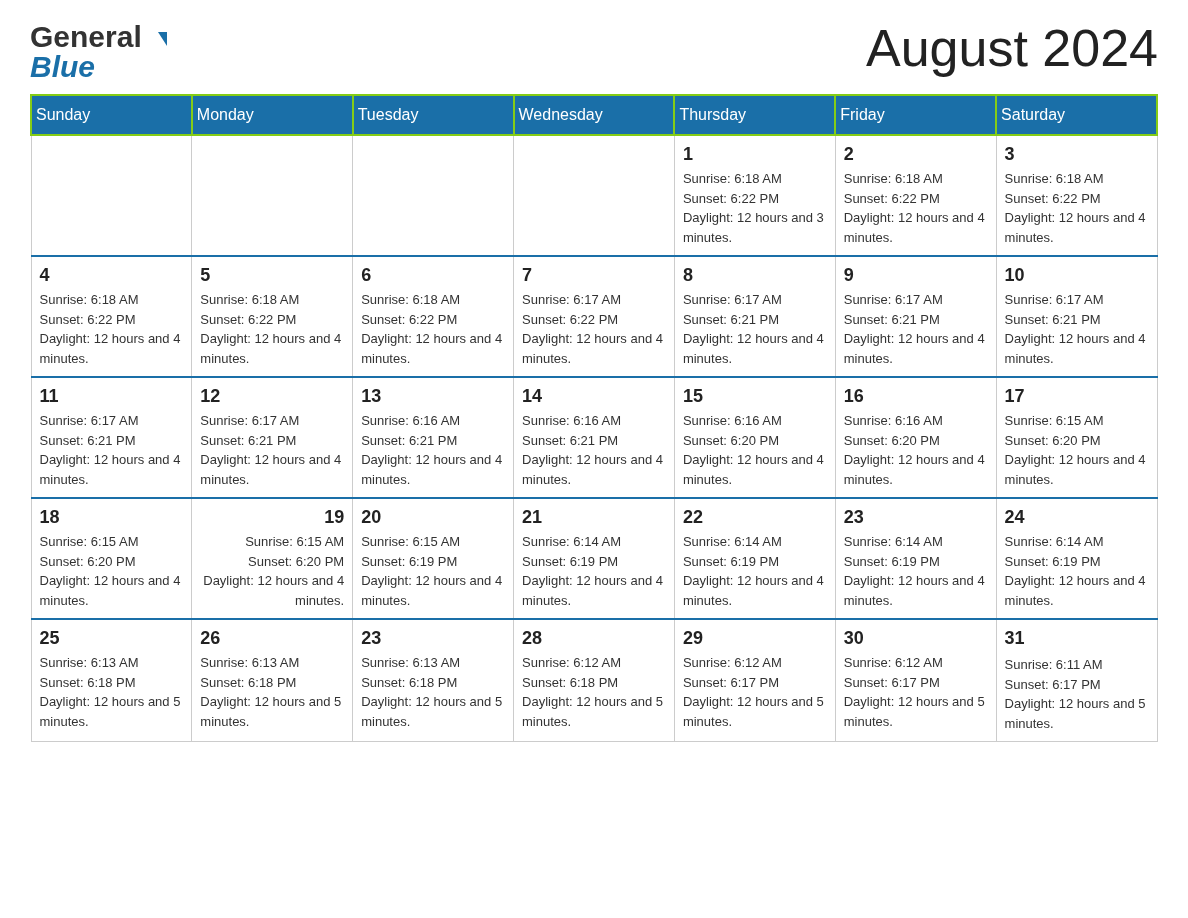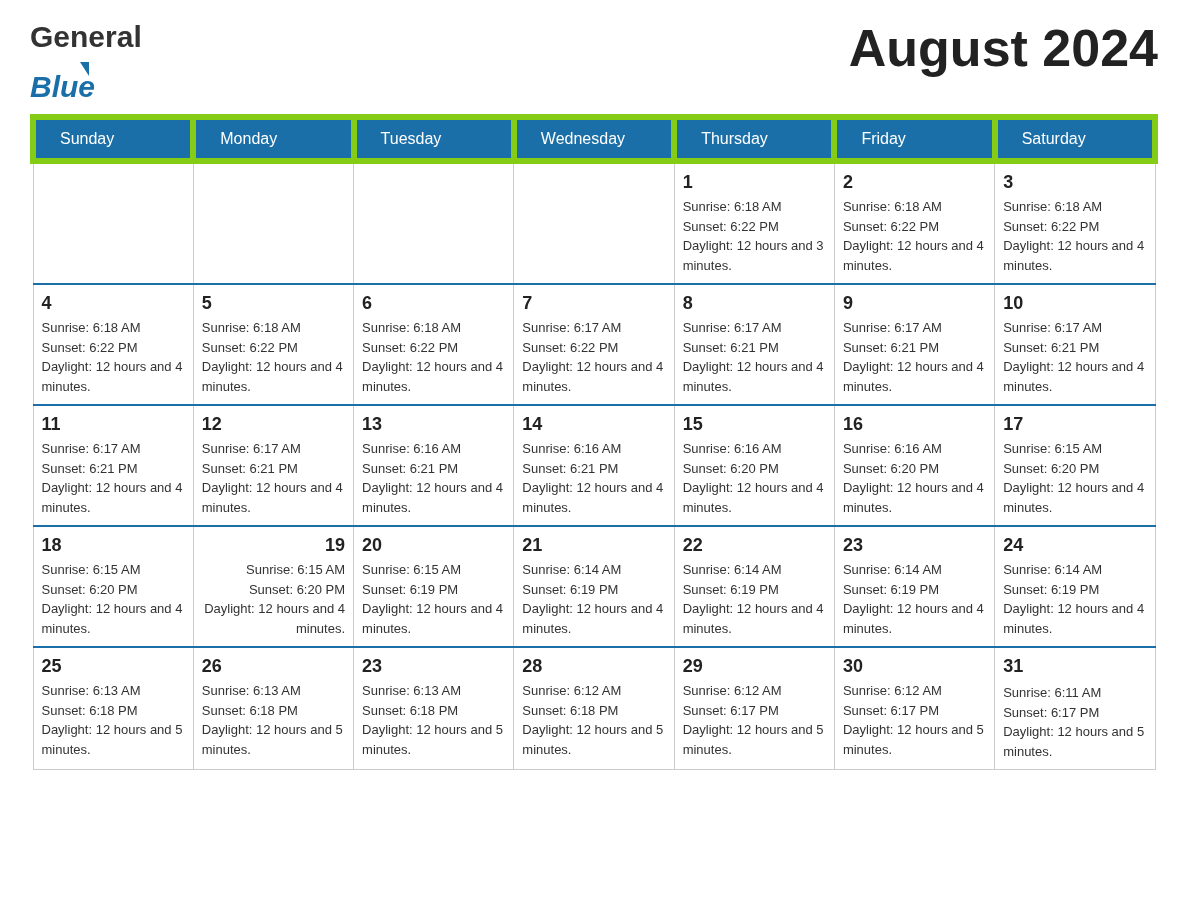--- a/index.html
+++ b/index.html
@@ -19,42 +19,42 @@
     .logo {
       display: flex;
       flex-direction: column;
       align-items: flex-start;
     }
     .title-area {
       text-align: right;
     }
     .month-title {
       font-size: 52px;
-      font-weight: bold;
+      font-weight: normal;
       color: #222;
       line-height: 1.1;
     }
     .location-title {
       font-size: 22px;
       color: #333;
       font-weight: normal;
     }
     .calendar-table {
       width: 100%;
       border-collapse: collapse;
       margin-top: 10px;
     }
     .calendar-table th {
       background-color: #1a6fa8;
       color: #fff;
-      padding: 10px 24px;
+      padding: 10px 4px;
       text-align: left;
       font-size: 16px;
       font-weight: normal;
-      border: 6px solid #84cc16;
+      border: 2px solid #84cc16;
     }
     .calendar-table td {
       vertical-align: top;
       padding: 8px 8px;
       border: 1px solid #ccc;
       width: 14.28%;
       min-height: 100px;
       font-size: 13px;
       color: #333;
     }
@@ -79,22 +79,21 @@
     
     .calendar-table tbody tr td {
       border-top: 2px solid #1a6fa8;
     }
     .calendar-table tbody tr:first-child td {
       border-top: 1px solid #ccc;
     }
     .logo-wrapper {
       display: flex;
       align-items: center;
-      gap: 6px;
-      flex-direction: column;
+      gap: 18px;
     }
     .logo-main {
       font-size: 30px;
       font-weight: bold;
       color: #333;
     }
     .logo-arrow {
       display: inline-block;
       width: 0;
       height: 0;

